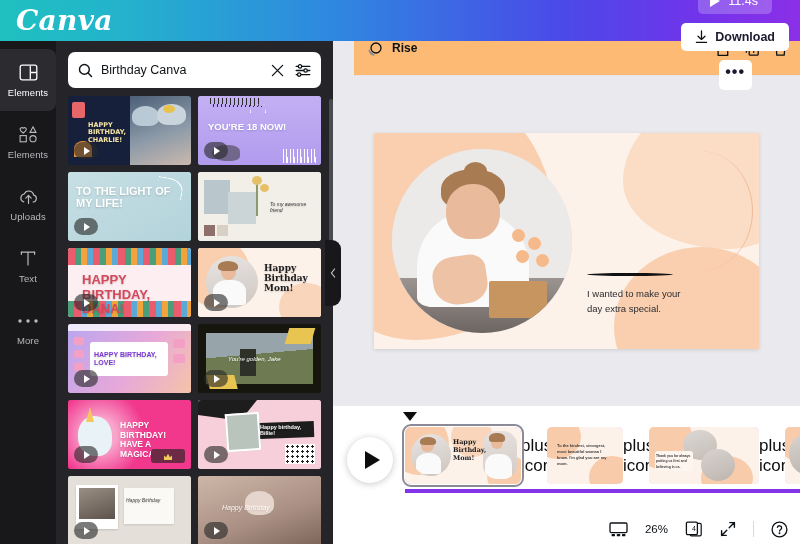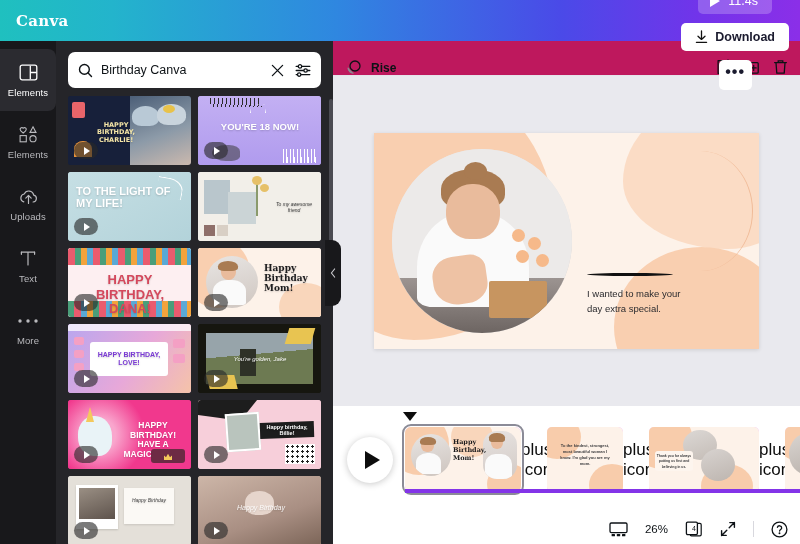--- a/index.html
+++ b/index.html
@@ -12,21 +12,21 @@
   #app { position: relative; width: 800px; height: 544px; overflow: hidden; }
 
   
   .topbar {
     position: absolute; top: 0; left: 0; width: 800px; height: 41px;
     background: linear-gradient(90deg, #1fc0bf 0%, #23b4cc 14%, #2f87e0 42%, #4a4ae8 70%, #7333ea 88%, #8b2fe8 100%);
     display: flex; align-items: center; z-index: 40;
   }
   .canva-logo {
     margin-left: 16px; color: #fff; font-family: "DejaVu Serif", serif;
-    font-size: 15px; font-weight: 700; letter-spacing: .3px;
+    font-style: italic; font-size: 28px; font-weight: 700; letter-spacing: .3px;
   }
   .topbar-right {
     margin-left: auto; display: flex; align-items: center; gap: 9px; padding-right: 11px; flex-direction: column;
   }
   .btn-share {
     background: rgba(255,255,255,.22); color: #fff; font-size: 12.5px;
     padding: 7px 15px; border-radius: 5px; font-weight: 500;
   }
   .btn-play-time {
     background: rgba(255,255,255,.22); color: #fff; font-size: 12.5px;
@@ -86,31 +86,31 @@
     border-radius: 9px; background: rgba(40,40,40,.62);
     display: flex; align-items: center; justify-content: center;
   }
   .play-pill i {
     width: 0; height: 0; border-left: 6px solid #fff;
     border-top: 4px solid transparent; border-bottom: 4px solid transparent;
     margin-left: 2px; display: block;
   }
   .tlabel {
     position: absolute; color: #fff; font-weight: 700; line-height: 1.12;
-    text-align: center; text-shadow: 0 1px 2px rgba(0,0,0,.18);
+    text-align: left; text-shadow: 0 1px 2px rgba(0,0,0,.18);
   }
 
   
   .editor {
     position: absolute; left: 333px; top: 41px; width: 467px; height: 503px;
     background: #e9e9ee; z-index: 10;
   }
   .page-head {
-    height: 35px; background: #be185d; display: flex; align-items: flex-end;
-    padding: 0 12px 0 13px; border-bottom: 1px solid #e4e4ea;
+    height: 35px; background: #fdba74; display: flex; align-items: flex-start;
+    padding: 0 12px 0 13px; border-bottom: 1px solid #e4e4ea; margin-left: 21px;
   }
   .page-title { font-size: 12px; font-weight: 600; color: #0d1216; margin-left: 9px; }
   .page-head-icons { margin-left: auto; display: flex; align-items: center; gap: 13px; }
 
   .canvas-area {
     height: 330px; display: flex; align-items: center; justify-content: center;
     background: #e9e9ee;
   }
   .slide {
     width: 385px; height: 216px; background: #fdf2e9; position: relative;
@@ -177,21 +177,21 @@
   }
   .play-circle i {
     width: 0; height: 0; border-left: 15px solid #0d0d0d;
     border-top: 9.5px solid transparent; border-bottom: 9.5px solid transparent;
     margin-left: 4px; display: block;
   }
   .clips {
     position: absolute; left: 72px; top: 21px; display: flex; align-items: center;
   }
   .clip {
-    height: 65px; border-radius: 5px; overflow: hidden; position: relative;
+    height: 57px; border-radius: 5px; overflow: hidden; position: relative;
     background: #f0abfc; flex: none;
   }
   .clip.sel { outline: 2px solid #8b8b97; outline-offset: 1px; border-radius: 6px; }
   .plus { width: 26px; text-align: center; font-size: 17px; color: #0d0d0d; font-weight: 400; }
   .tl-underline {
     position: absolute; left: 72px; top: 83px; width: 395px; height: 4px; background: #8334e8;
   }
   .statusbar {
     position: absolute; left: 0; bottom: 0; width: 467px; height: 30px;
     display: flex; align-items: center; padding: 0 12px 0 13px; background: #fff;

